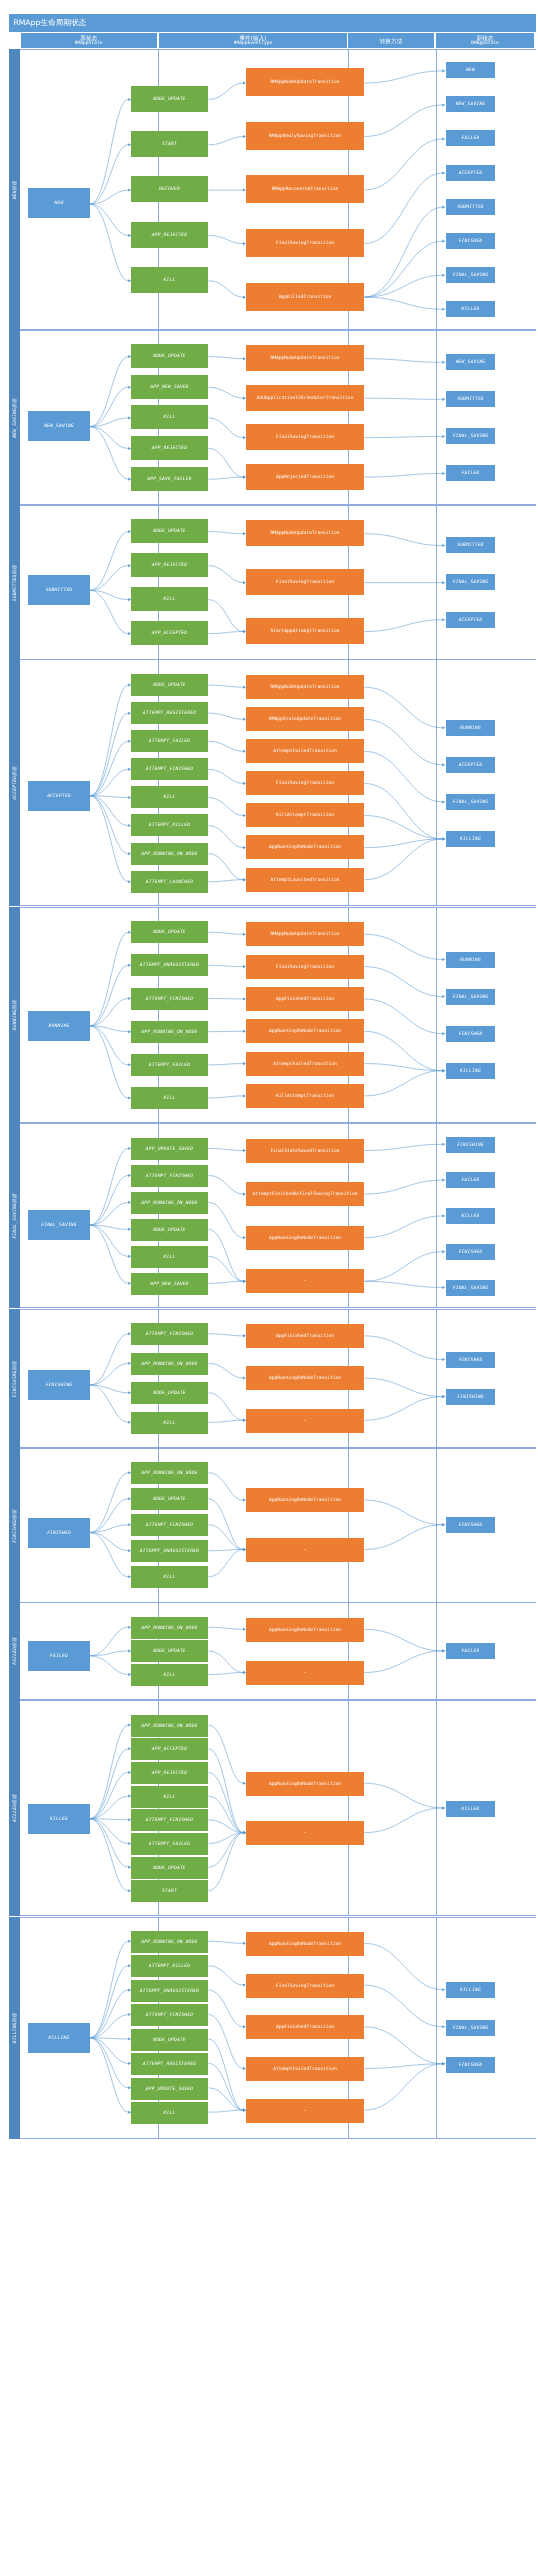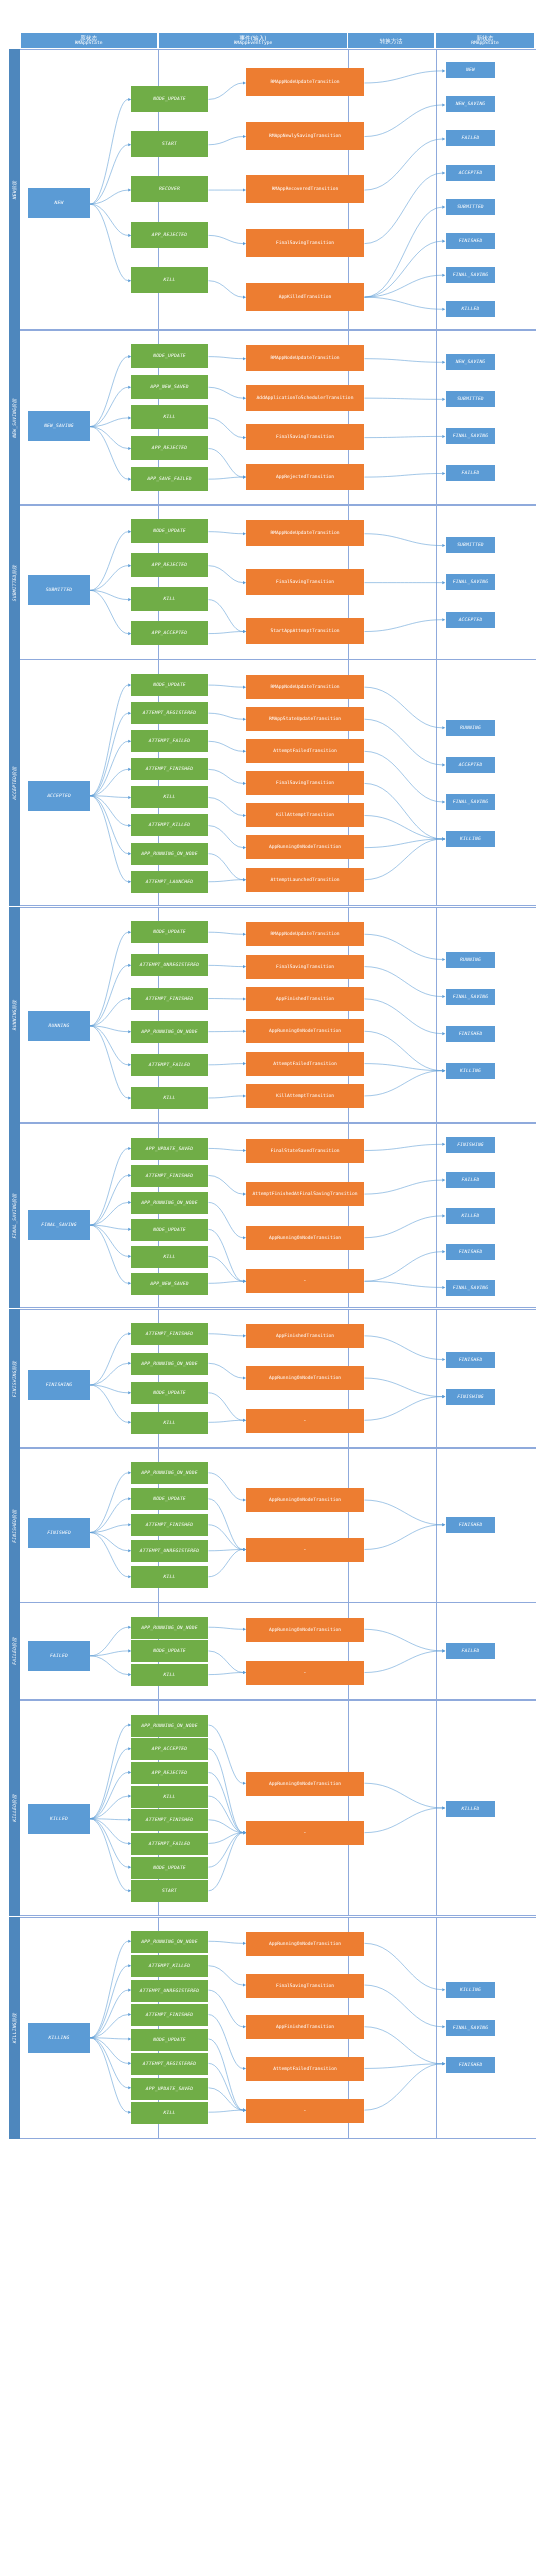--- a/index.html
+++ b/index.html
@@ -39,20 +39,21 @@
   
   svg.links{position:absolute;left:0;top:0;width:538px;height:3065px;pointer-events:none;}
   svg.links path{fill:none;stroke:#5b9bd5;stroke-width:1.1;}
   svg.links polygon{fill:#5b9bd5;}
 </style>
 </head>
 <body>
 
 <div id="page">
 
+  <div class="titlebar">RMApp生命周期状态</div>
 
   <div id="headers">
       <div class="hdr" style="left: 19.6px; width: 138px;">
         <div class="cn">原状态</div>
         <div class="en">RMAppState</div>
       </div>
       <div class="hdr" style="left: 158px; width: 190px;">
         <div class="cn">事件(输入)</div>
         <div class="en">RMAppEventType</div>
       </div>

